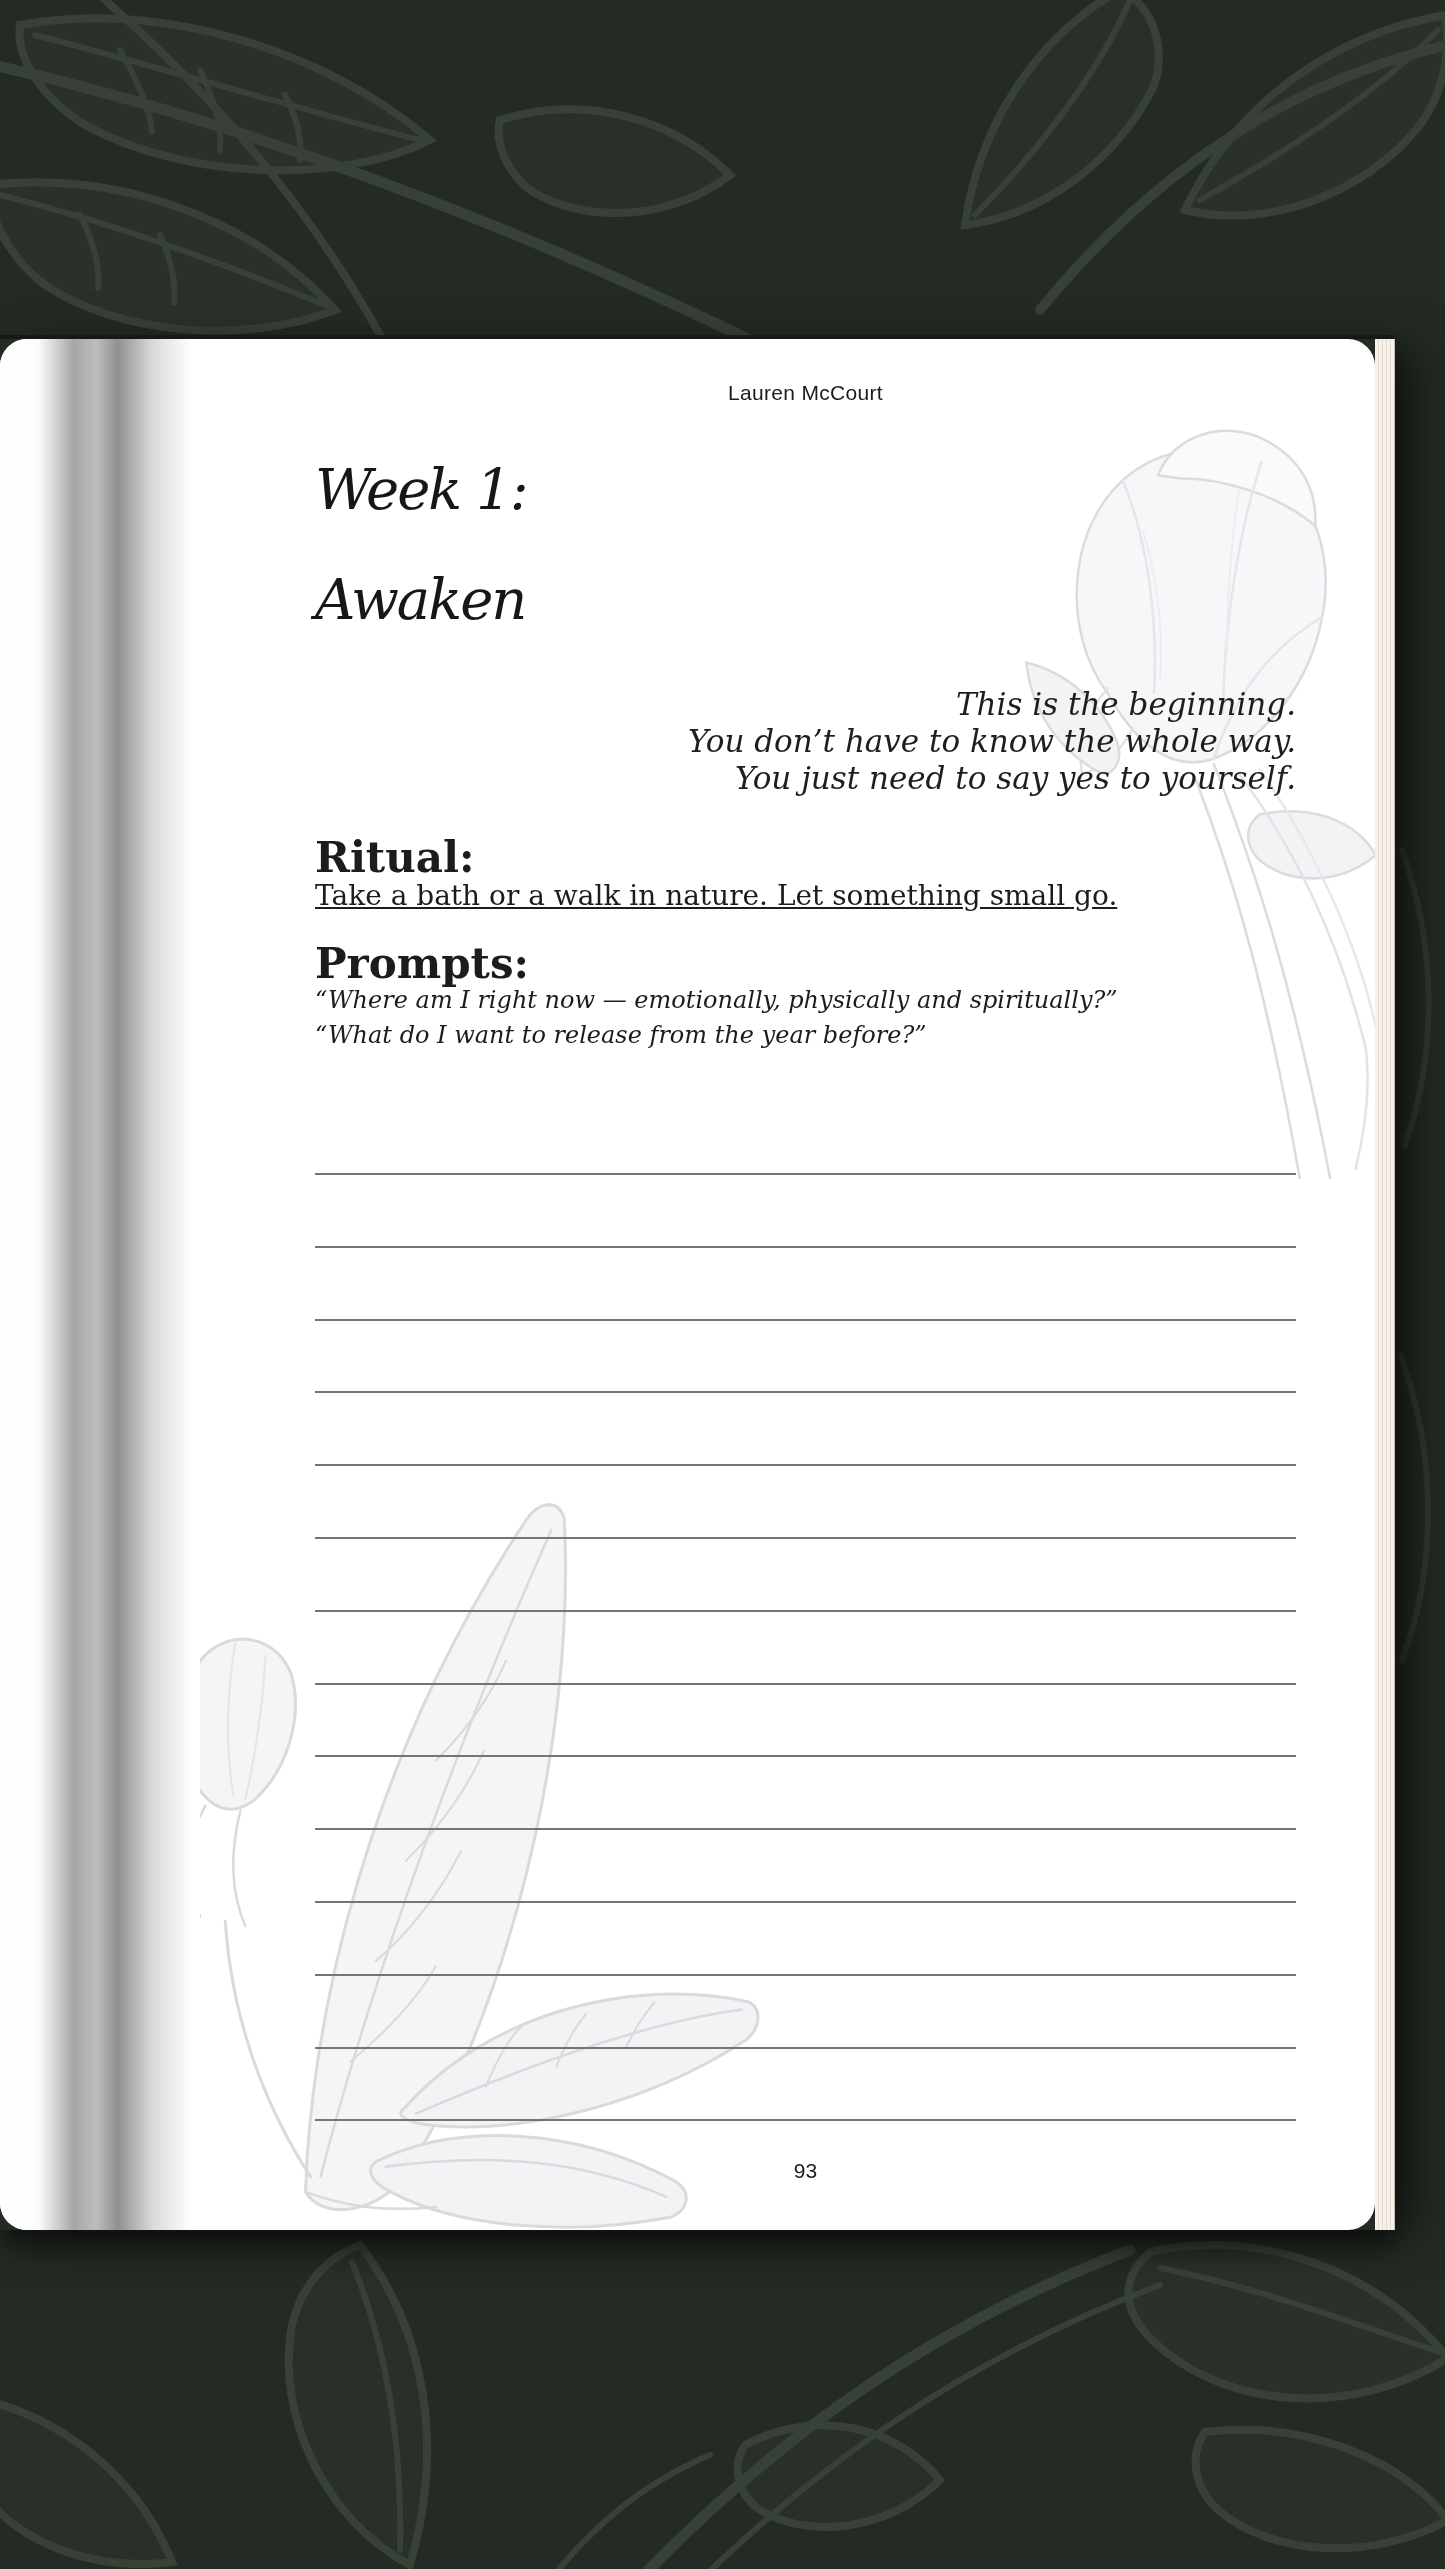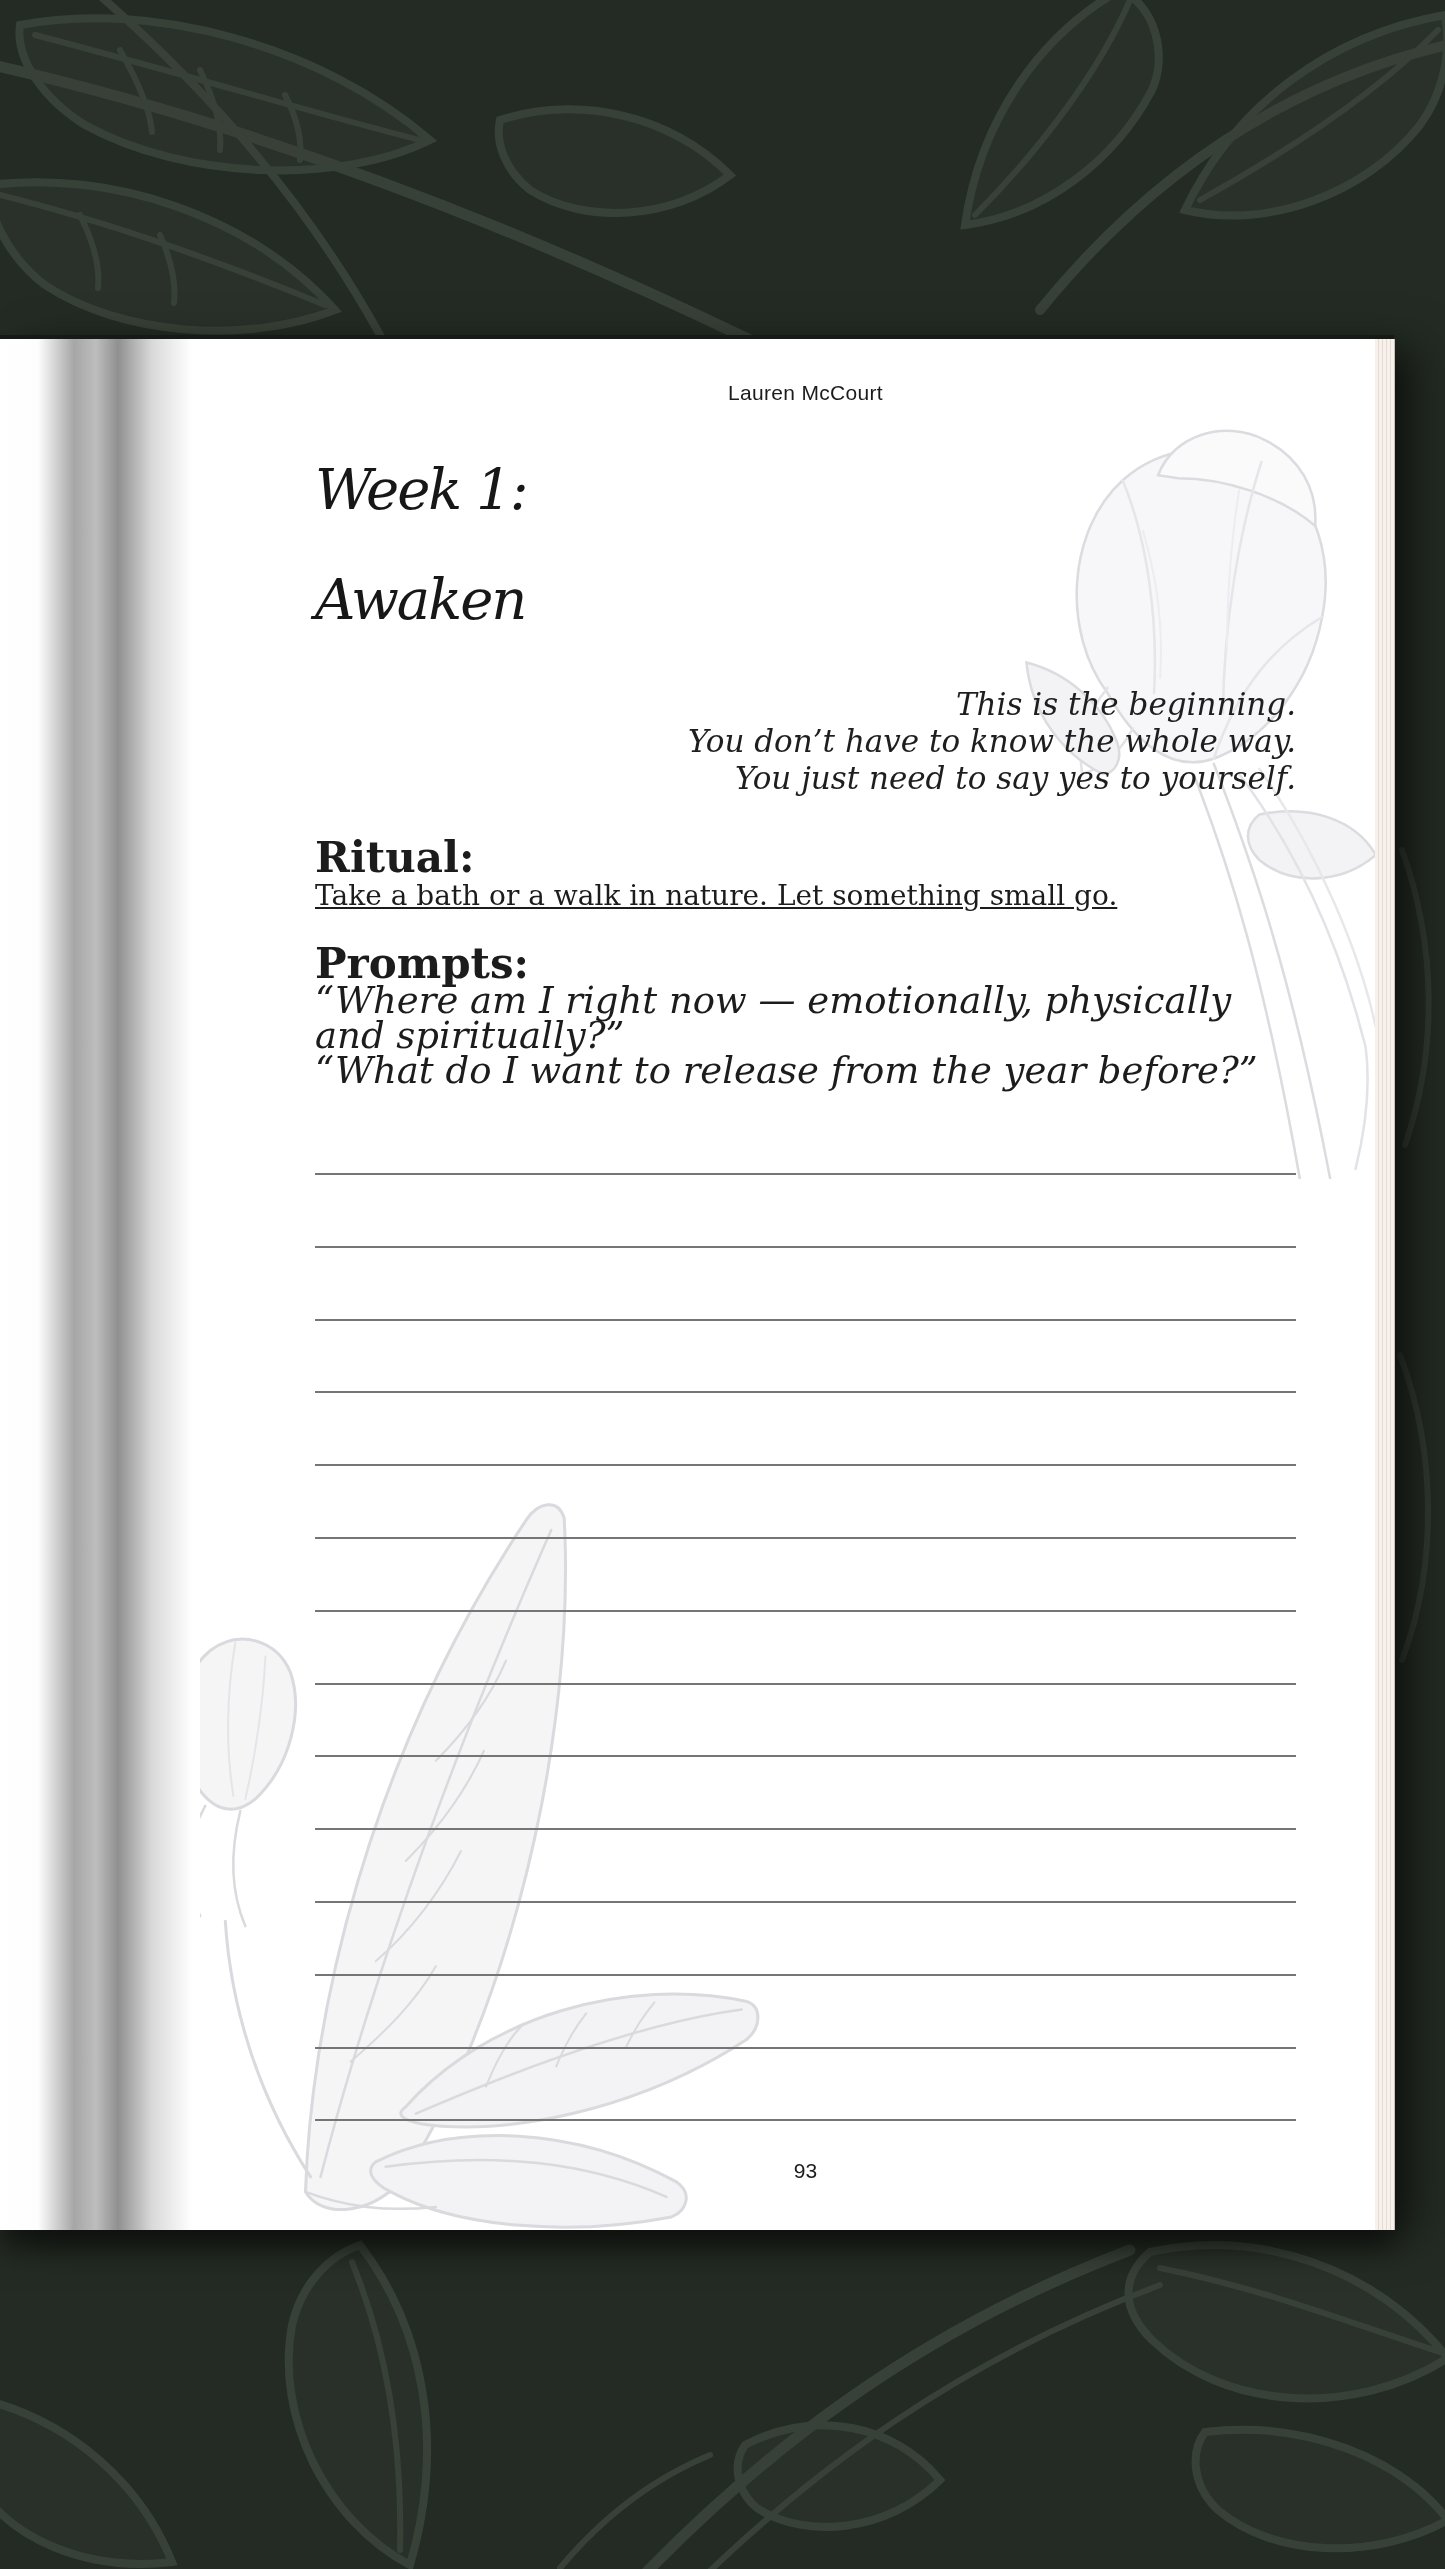--- a/index.html
+++ b/index.html
@@ -3,21 +3,21 @@
 <meta charset="utf-8">
 <style>
   html,body{margin:0;padding:0;background:#242B24;}
   #screen{position:relative;width:1445px;height:2569px;overflow:hidden;background:#242B24;
           font-family:"DejaVu Serif","Liberation Serif",serif;}
   #bg-foliage{position:absolute;left:0;top:0;width:1445px;height:2569px;}
 
   .page-wrap{position:absolute;left:0;top:339px;width:1394px;height:1891px;
              box-shadow:0 16px 30px rgba(0,0,0,0.55), 28px 6px 44px rgba(0,0,0,0.38);}
   .page-top-edge{position:absolute;left:0;top:-4px;width:100%;height:4px;background:#161a16;}
-  .page{position:absolute;left:0;top:0;width:1375px;height:1891px;background:#ffffff;overflow:hidden;}
+  .page{position:absolute;left:0;top:0;width:1375px;height:1891px;background:#ffffff;overflow:hidden;border-radius:27px;}
   .page-stack{position:absolute;left:1375px;top:0;width:19px;height:1891px;
               background:repeating-linear-gradient(90deg,#f8f1eb 0px,#f8f1eb 3px,#e6dbd1 3px,#e6dbd1 4px);
               border-right:1px solid #c9beb3;}
   .spine-gradient{position:absolute;left:0;top:0;width:200px;height:100%;z-index:3;pointer-events:none;
               background:linear-gradient(90deg,#ffffff 0px,#fdfdfd 38px,#a6a6a6 74px,#bdbdbd 96px,
                          #909090 118px,#d9d9d9 152px,#ffffff 192px);}
 
   .peony-art{position:absolute;left:1005px;top:40px;width:372px;height:800px;z-index:1;}
   .botanical-art{position:absolute;left:105px;top:1120px;width:762px;height:772px;z-index:1;}
 
@@ -25,21 +25,21 @@
   .author{position:absolute;top:42px;width:100%;text-align:center;
           font-family:"Liberation Sans","DejaVu Sans",sans-serif;font-size:21px;letter-spacing:.3px;}
   .title{position:absolute;top:96px;width:100%;text-align:left;font-style:italic;
          font-size:56px;line-height:110px;letter-spacing:-2px;color:#171717;}
   .quote{position:absolute;top:347px;width:100%;text-align:right;font-style:italic;
          font-size:31px;line-height:37px;color:#1e1e1e;}
   .section .label{font-weight:bold;font-size:42px;line-height:38px;}
   .ritual{position:absolute;top:500px;left:0;width:100%;}
   .ritual .body{font-size:28px;line-height:38px;text-decoration:underline;}
   .prompts{position:absolute;top:606px;left:0;width:100%;}
-  .prompts .pline{font-style:italic;font-size:37px;line-height:35px;}
+  .prompts .pline{font-style:italic;font-size:24px;line-height:35px;}
   .lines{position:absolute;top:834px;left:0;width:100%;}
   .writing-line{height:0;border-top:2px solid #757575;margin-bottom:70.8px;}
   .pagenum{position:absolute;top:1820px;width:100%;text-align:center;
            font-family:"Liberation Sans","DejaVu Sans",sans-serif;font-size:21px;}
 </style>
 </head>
 <body>
 
 <div id="screen">
 

